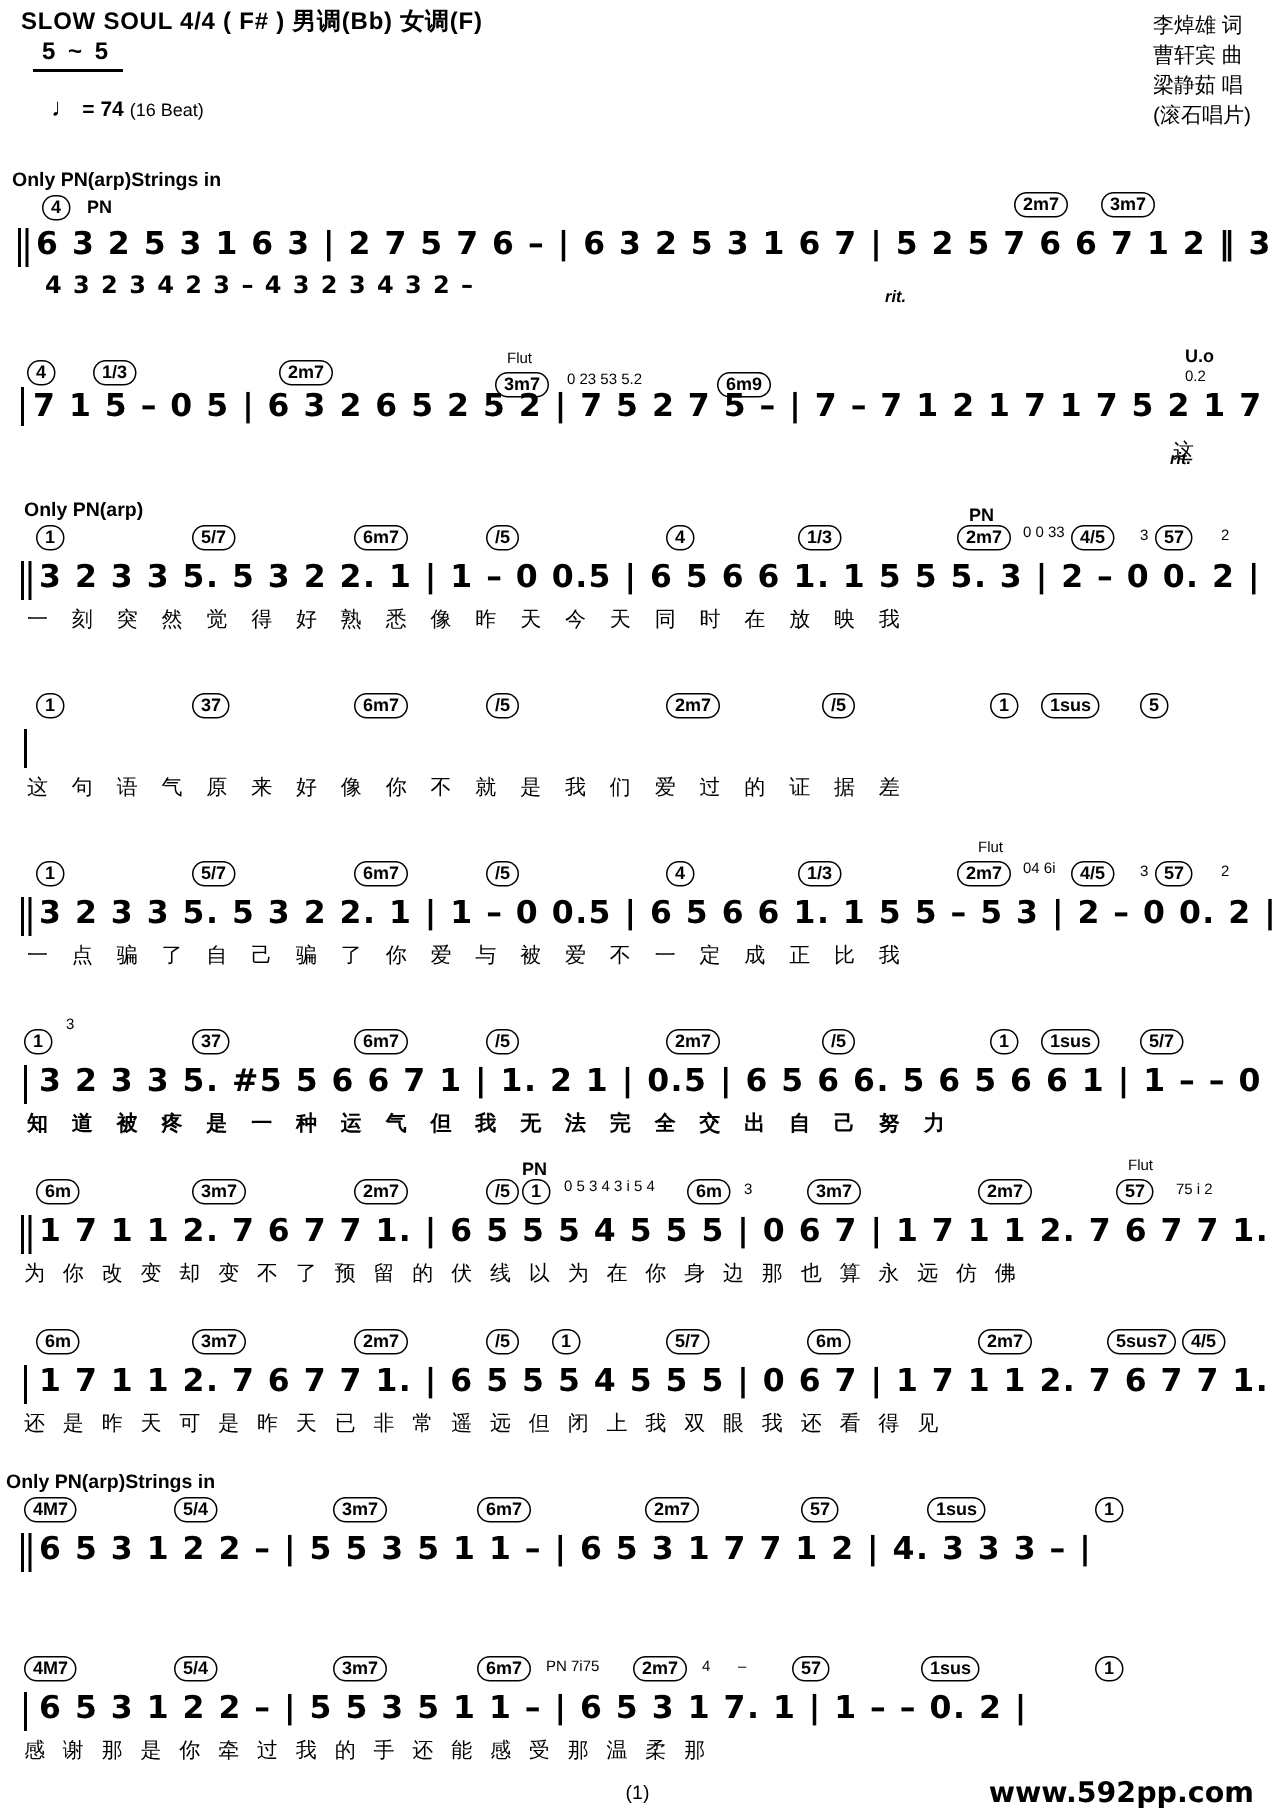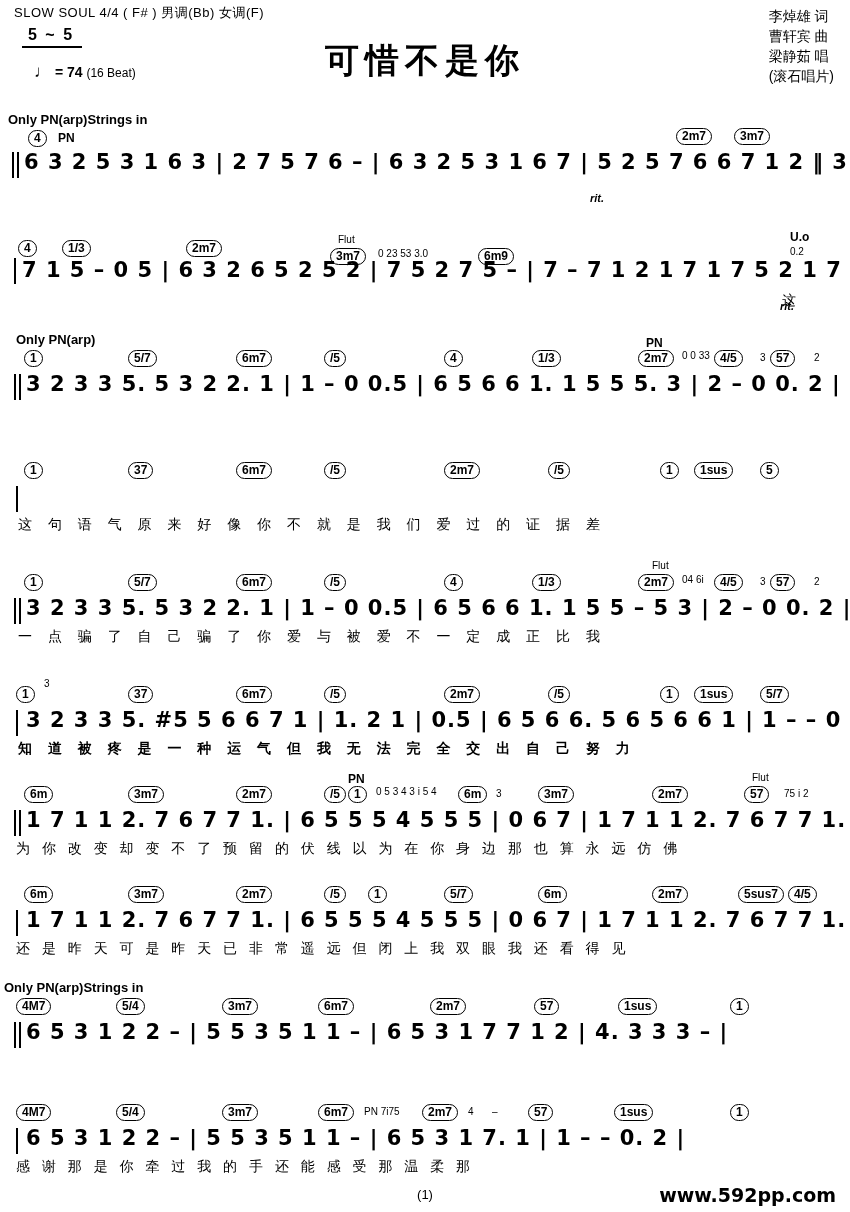--- a/index.html
+++ b/index.html
@@ -17,22 +17,22 @@
   }
   .sheet {
     position: relative;
     width: 850px;
     height: 1212px;
   }
   
   .hdr-style {
     position: absolute;
     left: 14px; top: 4px;
-    font-size: 13px;
-    font-weight: normal;
+    font-size: 16px;
+    font-weight: bold;
     letter-spacing: 0.5px;
     white-space: nowrap;
   }
   .hdr-credits {
     position: absolute;
     right: 16px; top: 6px;
     text-align: left;
     font-size: 14px;
     line-height: 20px;
     white-space: nowrap;
@@ -166,46 +166,46 @@
 
   <div class="key-range">5 ~ 5</div>
   <div class="key-underline"></div>
 
   <div class="tempo">
     <span style="font-size:17px;">♩</span>
     <span>= 74</span>
     <small>(16 Beat)</small>
   </div>
 
-  <div class="title">可惜不是你</div>
 
   <div class="hdr-credits">
     <div>李焯雄 词</div>
     <div>曹轩宾 曲</div>
     <div>梁静茹 唱</div>
     <div>(滚石唱片)</div>
   </div>
 
   <div class="instr abs" style="left:8px; top:112px;">Only PN(arp)Strings in</div>
   <div class="chord" style="left:28px; top:130px;">4</div>
   <div class="chordplain" style="left:58px; top:131px;">PN</div>
   <div class="chord" style="left:676px; top:128px;">2m7</div>
   <div class="chord" style="left:734px; top:128px;">3m7</div>
 
   <div class="barline" style="left:12px; top:152px;"></div>
   <div class="barline" style="left:17px; top:152px;"></div>
   <div class="notes" style="left:24px; top:150px;">6 3  2 5   3 1  6 3  | 2 7  5 7  6   –  | 6 3  2 5   3 1  6 7  | 5 2  5 7  6  6 7 1 2 ‖ 3 5   7  –   –  |</div>
+  <div class="notes2" style="left:30px; top:180px;">4   3  2  3   4   2  3   –   4   3  2  3   4   3  2   –</div>
   <div class="smalltxt" style="left:590px; top:192px; font-weight:bold;">rit.</div>
 
   <div class="chord" style="left:18px; top:240px;">4</div>
   <div class="chord" style="left:62px; top:240px;">1/3</div>
   <div class="chord" style="left:186px; top:240px;">2m7</div>
   <div class="chord" style="left:330px; top:248px;">3m7</div>
   <div class="tiny" style="left:338px; top:234px;">Flut</div>
-  <div class="tiny" style="left:378px; top:248px;">0  23  53  3.0</div>
+  <div class="tiny" style="left:378px; top:248px;">0  23  53  5.2</div>
   <div class="chord" style="left:478px; top:248px;">6m9</div>
   <div class="chordplain" style="left:790px; top:230px;">U.o</div>
   <div class="tiny" style="left:790px; top:246px;">0.2</div>
 
   <div class="barline" style="left:14px; top:258px;"></div>
   <div class="notes" style="left:22px; top:258px;">7 1   5  –  0 5  | 6 3  2 6   5 2  5 2  | 7 5  2 7  5   –  | 7  –  7 1   2 1 7   1 7 5 2   1 7 5   2   –  |</div>
   <div class="smalltxt" style="left:782px; top:292px; font-size:14px; font-style:normal;">这</div>
   <div class="smalltxt" style="left:780px; top:300px; font-weight:bold;">rit.</div>
 
   <div class="instr abs" style="left:16px; top:332px;">Only PN(arp)</div>
@@ -219,20 +219,21 @@
   <div class="chord" style="left:638px; top:350px;">2m7</div>
   <div class="tiny" style="left:682px; top:350px;">0  0 33</div>
   <div class="chord" style="left:714px; top:350px;">4/5</div>
   <div class="tiny" style="left:760px; top:352px;">3</div>
   <div class="chord" style="left:770px; top:350px;">57</div>
   <div class="tiny" style="left:814px; top:352px;">2</div>
 
   <div class="barline" style="left:14px; top:374px;"></div>
   <div class="barline" style="left:19px; top:374px;"></div>
   <div class="notes" style="left:26px; top:372px;">3 2 3  3 5.   5 3 2  2. 1  | 1  –  0   0.5 | 6 5 6  6 1.   1 5 5  5. 3 | 2  –  0   0. 2 |</div>
+  <div class="lyric" style="left:18px; top:404px;">一 刻 突 然 觉 得 好 熟 悉      像 昨 天 今 天 同 时 在  放  映    我</div>
 
   <div class="chord" style="left:24px; top:462px;">1</div>
   <div class="chord" style="left:128px; top:462px;">37</div>
   <div class="chord" style="left:236px; top:462px;">6m7</div>
   <div class="chord" style="left:324px; top:462px;">/5</div>
   <div class="chord" style="left:444px; top:462px;">2m7</div>
   <div class="chord" style="left:548px; top:462px;">/5</div>
   <div class="chord" style="left:660px; top:462px;">1</div>
   <div class="chord" style="left:694px; top:462px;">1sus</div>
   <div class="chord" style="left:760px; top:462px;">5</div>

